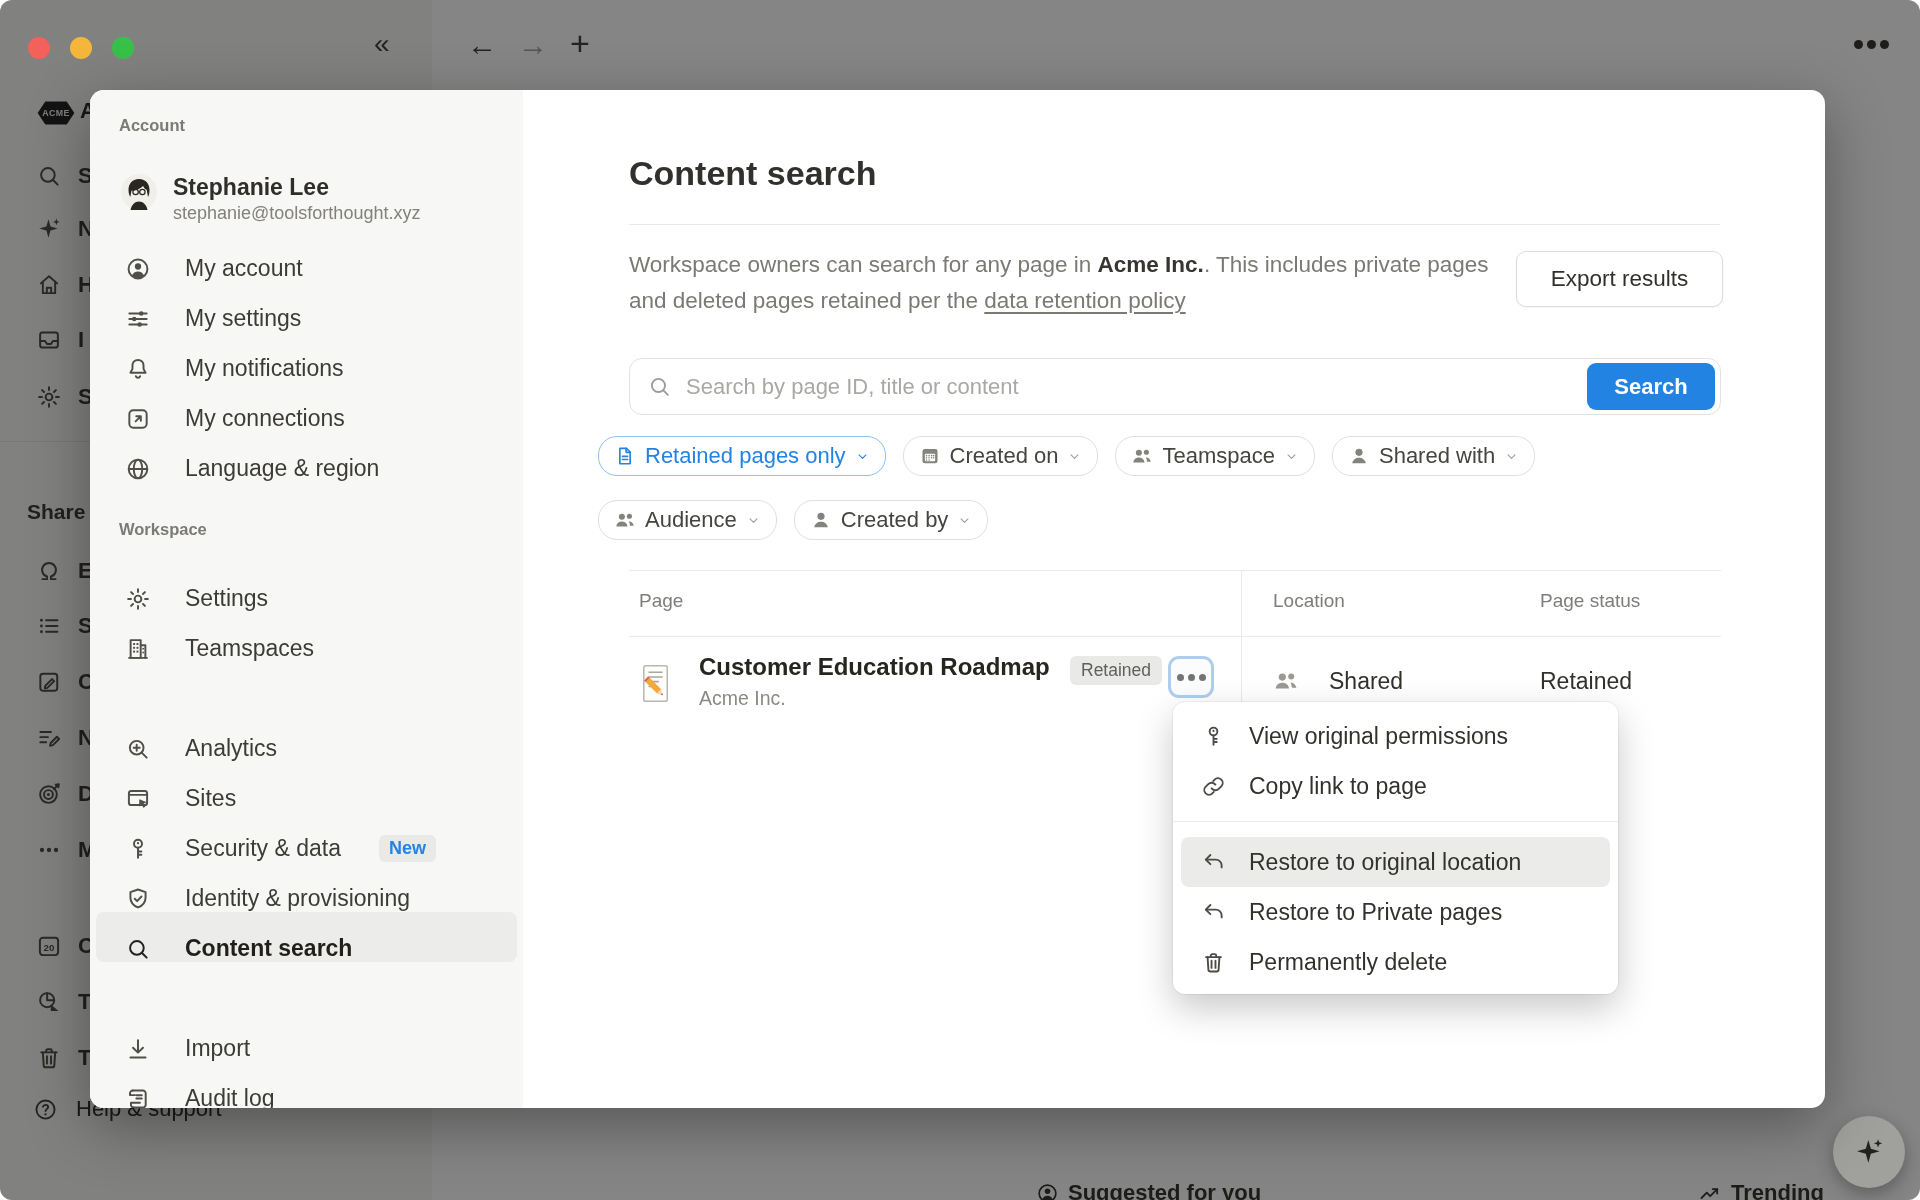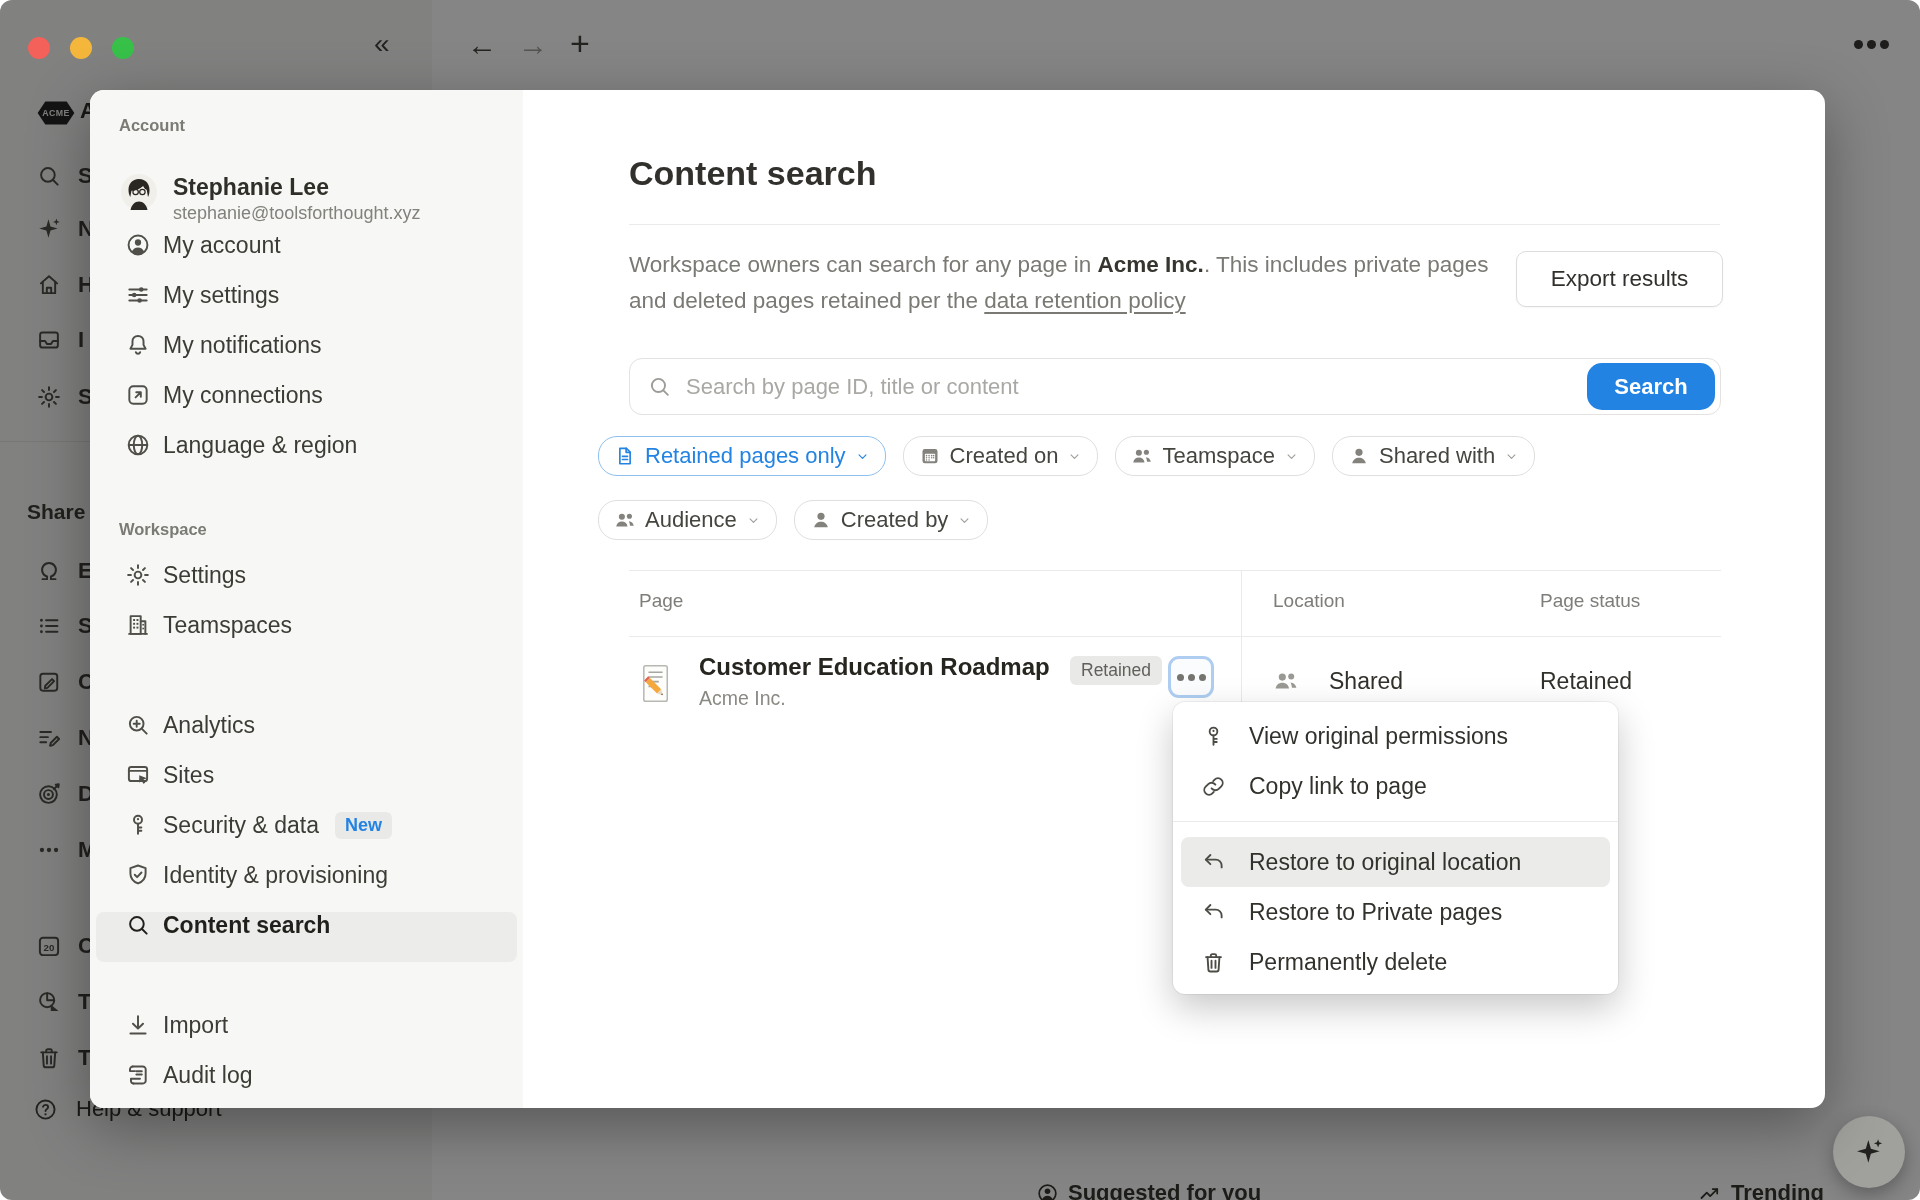--- a/index.html
+++ b/index.html
@@ -32,38 +32,38 @@
   .tl.r{background:#f4605a;} .tl.y{background:#f5b63c;} .tl.g{background:#37c149;}
   .fab{position:absolute;left:1833px;top:1116px;width:72px;height:72px;border-radius:50%;background:#a0a09d;z-index:3;display:flex;align-items:center;justify-content:center;color:#232220;box-shadow:0 6px 18px rgba(0,0,0,0.3);}
 
   
   .modal{position:absolute;left:90px;top:90px;width:1735px;height:1018px;background:#ffffff;border-radius:14px;z-index:4;box-shadow:0 18px 60px rgba(0,0,0,0.35);overflow:hidden;}
   .m-side{position:absolute;left:0;top:0;width:433px;height:100%;background:#f7f7f5;}
   .sec-label{position:absolute;left:29px;font-size:16.5px;font-weight:600;color:#7b7a75;}
   .user{position:absolute;left:31px;top:84px;display:flex;align-items:flex-start;gap:16px;}
   .user .nm{font-size:23px;font-weight:600;color:#2f2e29;line-height:27px;}
   .user .em{font-size:18px;color:#83817c;line-height:25px;}
-  .s-item{position:absolute;left:0;width:433px;height:50px;display:flex;align-items:flex-start;padding-left:35px;box-sizing:border-box;gap:12px;color:#3c3b35;font-size:23px;cursor:pointer;}
+  .s-item{position:absolute;left:0;width:433px;height:50px;display:flex;align-items:flex-end;padding-left:35px;box-sizing:border-box;gap:34px;color:#3c3b35;font-size:23px;cursor:pointer;}
   .s-item .ic{width:26px;height:26px;color:#514f49;}
   .s-item.sel{left:6px;width:421px;border-radius:8px;background:#ececea;padding-left:29px;font-weight:700;color:#201f1b;}
   .s-item.sel .ic{color:#201f1b;}
   .new-badge{margin-left:4px;background:#e9e9e8;color:#2383e2;font-size:18px;font-weight:700;padding:3px 10px;border-radius:6px;}
 
   
   .c-title{position:absolute;left:539px;top:64px;height:40px;font-size:34px;font-weight:700;color:#32302c;}
   .c-div{position:absolute;left:539px;top:134px;width:1091px;height:1px;background:#ebeae8;}
   .c-desc{position:absolute;left:539px;top:157px;width:860px;font-size:22.5px;line-height:36px;color:#7b7974;}
   .c-desc b{color:#37352f;}
   .c-desc u{text-underline-offset:4px;}
   .export-btn{position:absolute;left:1426px;top:161px;width:205px;height:54px;border:1.3px solid #dddcda;border-radius:10px;background:#fff;display:flex;align-items:center;justify-content:center;font-size:22.5px;color:#32302c;box-shadow:0 1px 2px rgba(0,0,0,0.04);cursor:pointer;}
   .srch{position:absolute;left:539px;top:268px;width:1092px;height:57px;border:1.3px solid #e3e2e0;border-radius:13px;box-sizing:border-box;background:#fff;display:flex;align-items:center;}
   .srch .ic{width:25px;height:25px;color:#9c9b97;margin:0 12px 0 17px;}
   .srch input{flex:1;border:none;outline:none;font-size:22px;color:#37352f;font-family:inherit;background:transparent;}
   .srch input::placeholder{color:#a9a8a4;}
-  .srch-btn{position:absolute;right:5px;top:4px;bottom:4px;width:128px;border:none;border-radius:15px;background:#2383e2;color:#fff;font-size:22px;font-weight:600;font-family:inherit;cursor:pointer;}
+  .srch-btn{position:absolute;right:5px;top:4px;bottom:4px;width:128px;border:none;border-radius:9px;background:#2383e2;color:#fff;font-size:22px;font-weight:600;font-family:inherit;cursor:pointer;}
   .chip-row{position:absolute;left:508px;display:flex;gap:17px;}
   .chip{height:38px;display:flex;align-items:center;gap:9px;padding:0 15px;border:1.3px solid #e0dfdd;border-radius:19px;background:#fff;font-size:22px;color:#45443f;cursor:pointer;}
   .chip .ic{width:22px;height:22px;color:#83827d;}
   .chip .chv{width:15px;height:15px;color:#9f9e99;}
   .chip.active{border-color:#8fbfee;color:#2383e2;}
   .chip.active .ic,.chip.active .chv{color:#2383e2;}
   .t-line{position:absolute;left:539px;width:1092px;height:1px;background:#ebeae8;}
   .t-vdiv{position:absolute;left:1151px;top:480px;width:1px;height:156px;background:#ebeae8;}
   .t-h{position:absolute;top:500px;font-size:19px;color:#7e7d79;}
   .row-title{position:absolute;left:609px;top:562px;font-size:24px;font-weight:600;color:#26251f;line-height:30px;}

